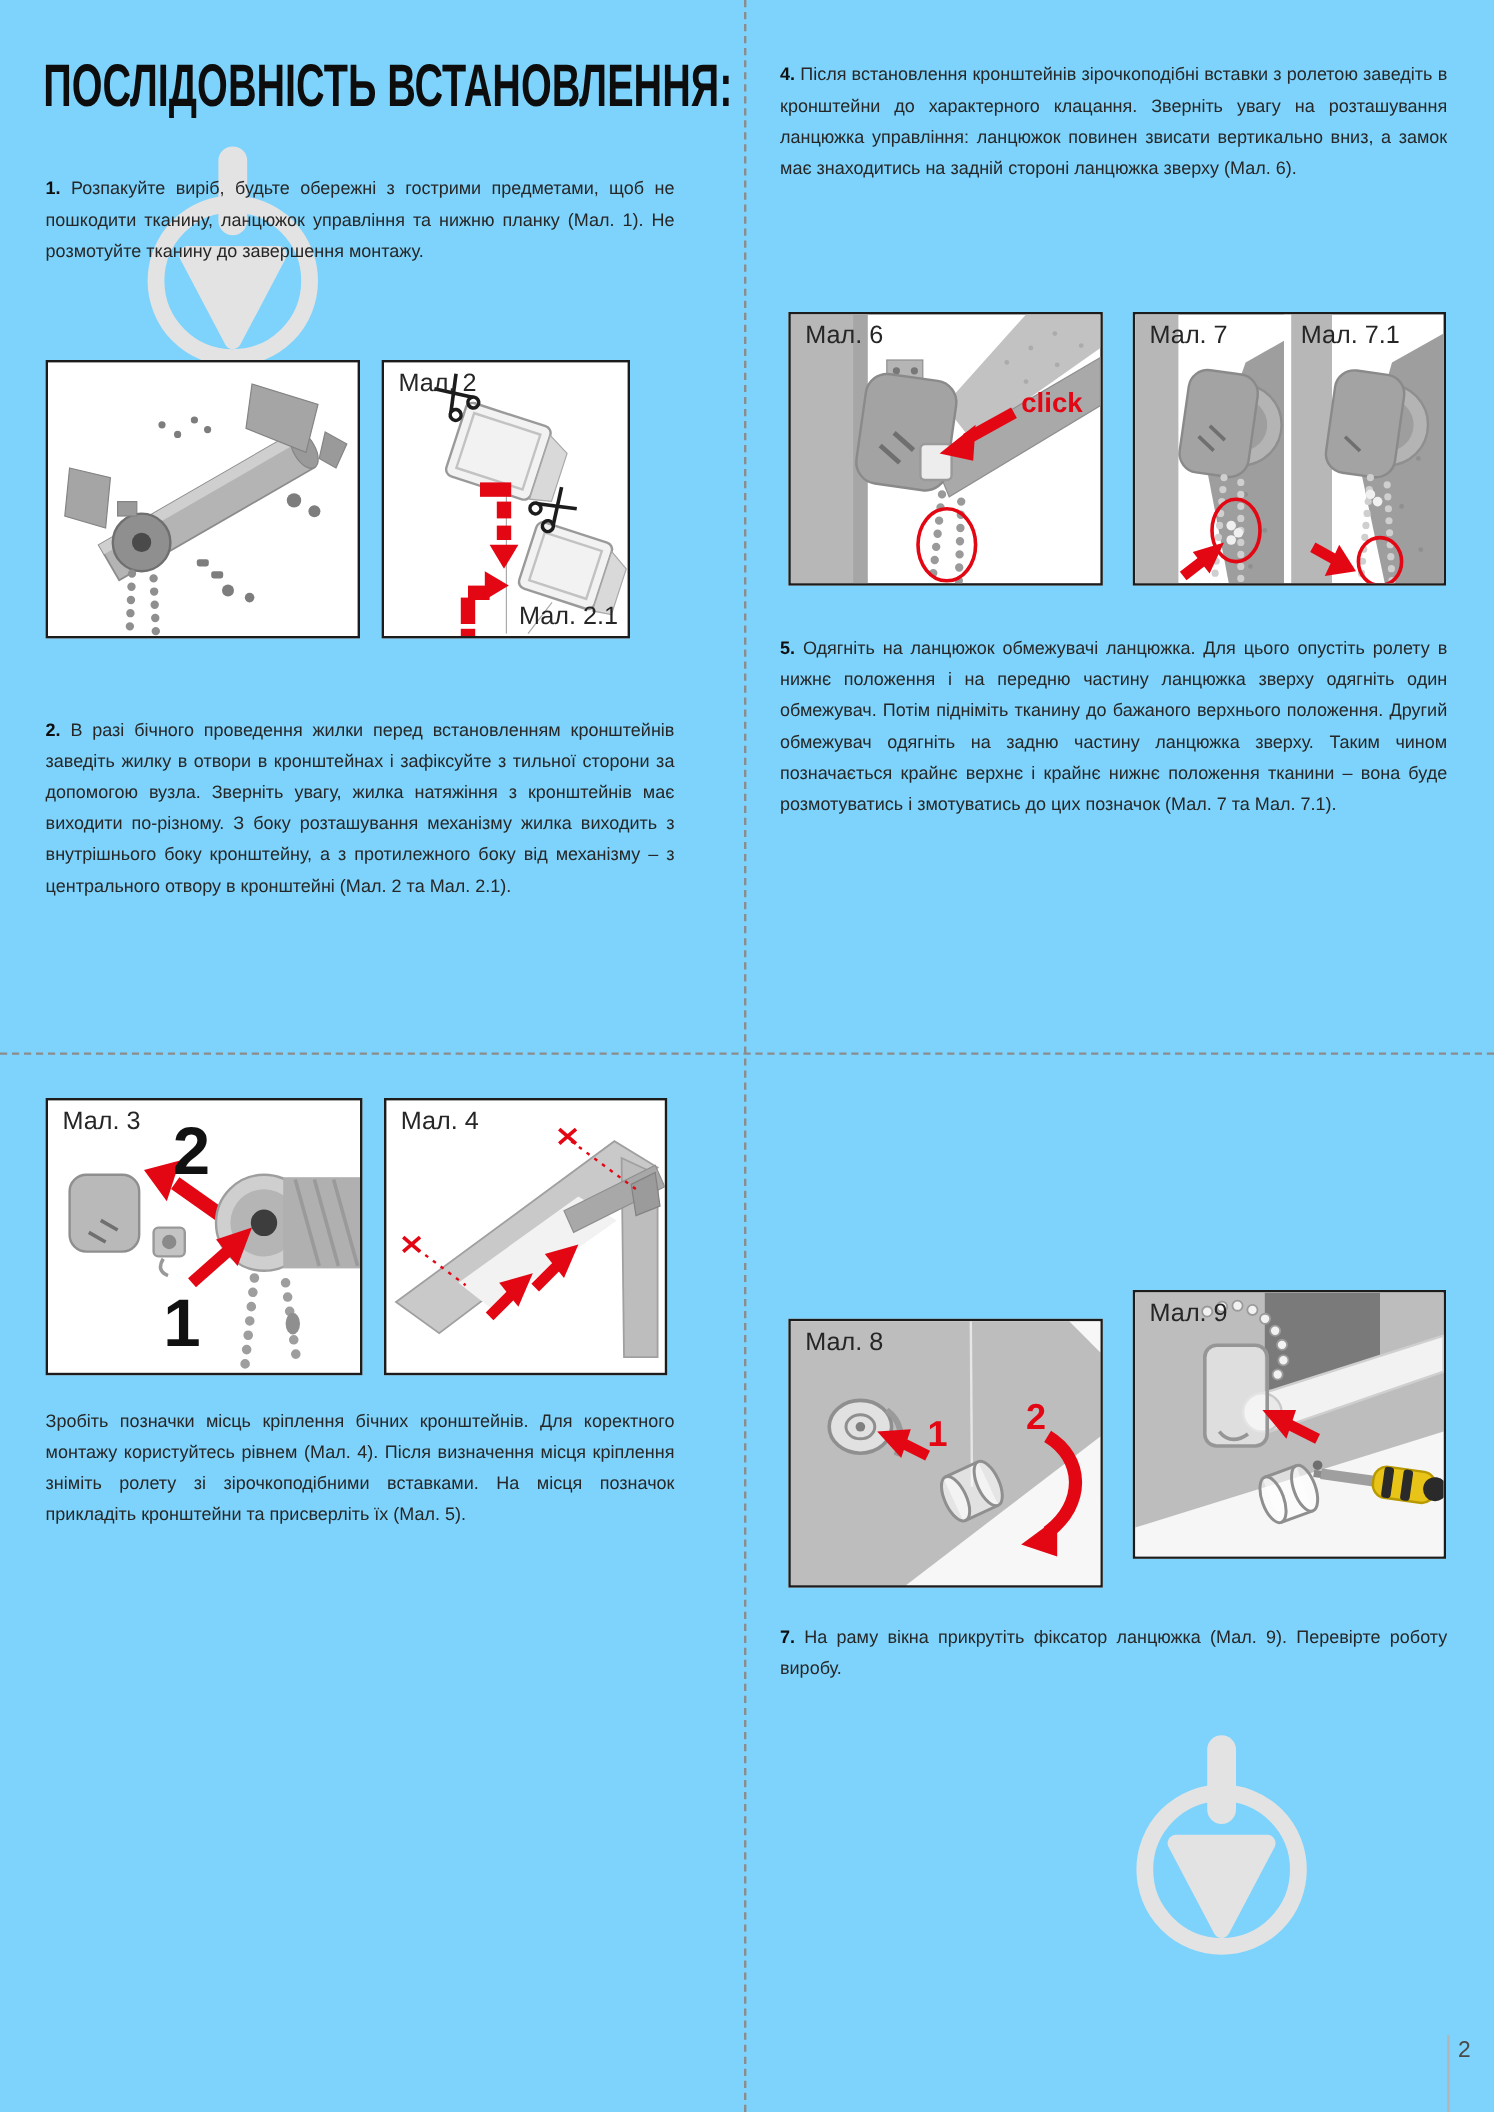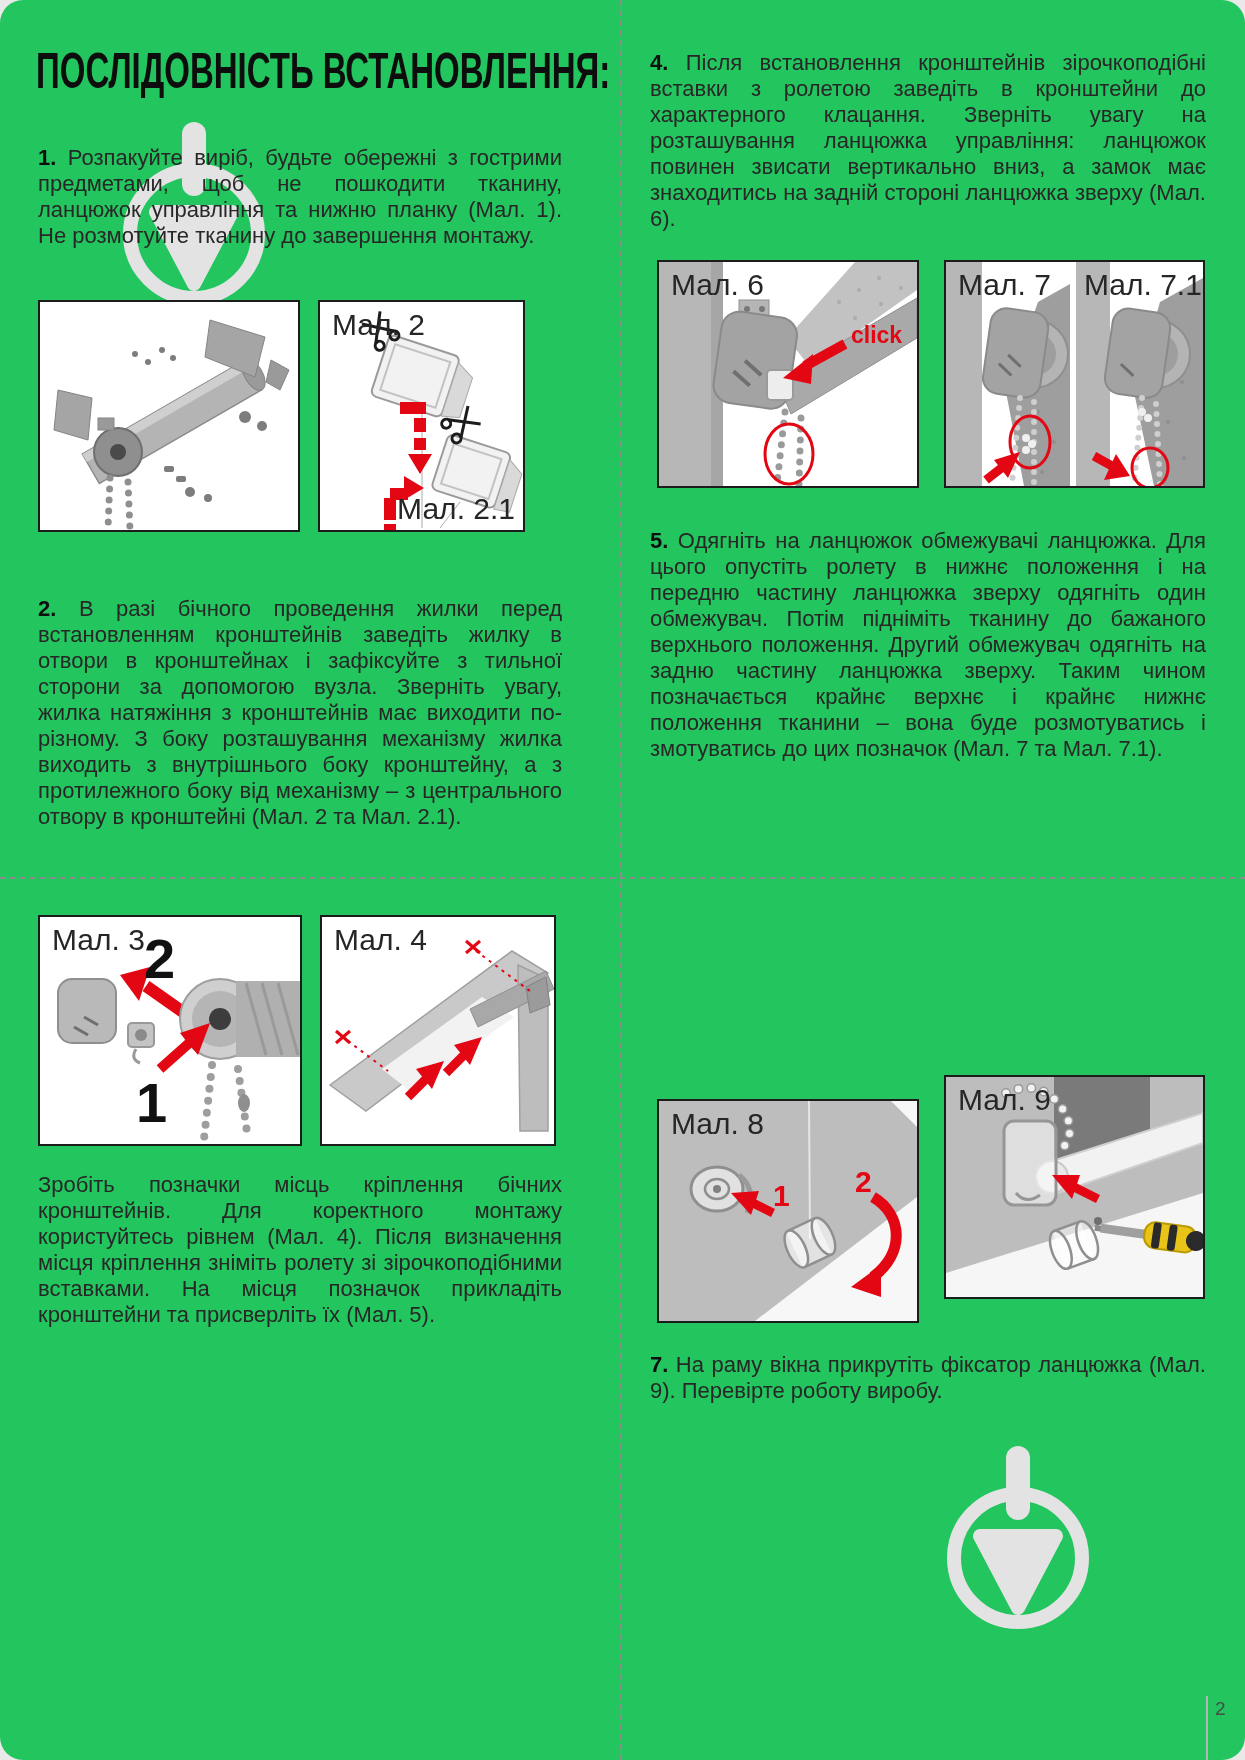--- a/index.html
+++ b/index.html
@@ -1,27 +1,27 @@
 <!DOCTYPE html>
 <html><head>
 <meta charset="utf-8">
 <style>
   html,body{margin:0;padding:0;background:#e9e9e9;}
-  .page{position:relative;width:1245px;height:1760px;background:#22c55e;
-        font-family:"Liberation Sans",sans-serif;color:#222;overflow:hidden;margin:0 auto;border-radius:23px;}
+  .page{position:relative;width:1245px;height:1760px;background:#7dd3fc;
+        font-family:"Liberation Sans",sans-serif;color:#222;overflow:hidden;margin:0 auto;}
   .title{position:absolute;left:36px;top:42px;font-size:50px;font-weight:bold;color:#0d0d0d;
          letter-spacing:0px;white-space:nowrap;transform:scaleX(0.66);transform-origin:0 0;}
-  .step{position:absolute;font-size:22px;line-height:26px;text-align:justify;color:#272727;}
+  .step{position:absolute;font-size:15px;line-height:26px;text-align:justify;color:#272727;}
   .step p{margin:0;}
   .step b{color:#0f0f0f;}
   .divider-v{position:absolute;left:620px;top:0;height:1760px;width:0;border-left:2px dashed #8c8c8c;}
   .divider-h{position:absolute;left:0;top:877px;width:1245px;height:0;border-top:2px dashed #8c8c8c;}
   .figbox{position:absolute;border:2px solid #1c1c1c;background:#fff;}
   .figbox svg{position:absolute;left:0;top:0;}
-  .figlabel{position:absolute;left:12px;top:6px;font-size:30px;color:#262626;white-space:nowrap;}
+  .figlabel{position:absolute;left:12px;top:6px;font-size:21px;color:#262626;white-space:nowrap;}
   .figlabel.br{left:auto;top:auto;right:8px;bottom:4px;}
   .marker-big{position:absolute;font-size:56px;font-weight:bold;color:#111;line-height:1;}
   .marker-red{position:absolute;font-size:30px;font-weight:bold;color:#e30613;line-height:1;}
   .click-note{position:absolute;font-size:23px;font-weight:bold;color:#e30613;line-height:1;}
   .watermark{position:absolute;pointer-events:none;}
   .pagenum-rule{position:absolute;left:1206px;top:1696px;height:64px;width:0;border-left:2px solid #b5b5b5;}
   .pagenum{position:absolute;left:1215px;top:1698px;font-size:19px;color:#4a4a4a;}
 </style>
 </head>
 <body>

